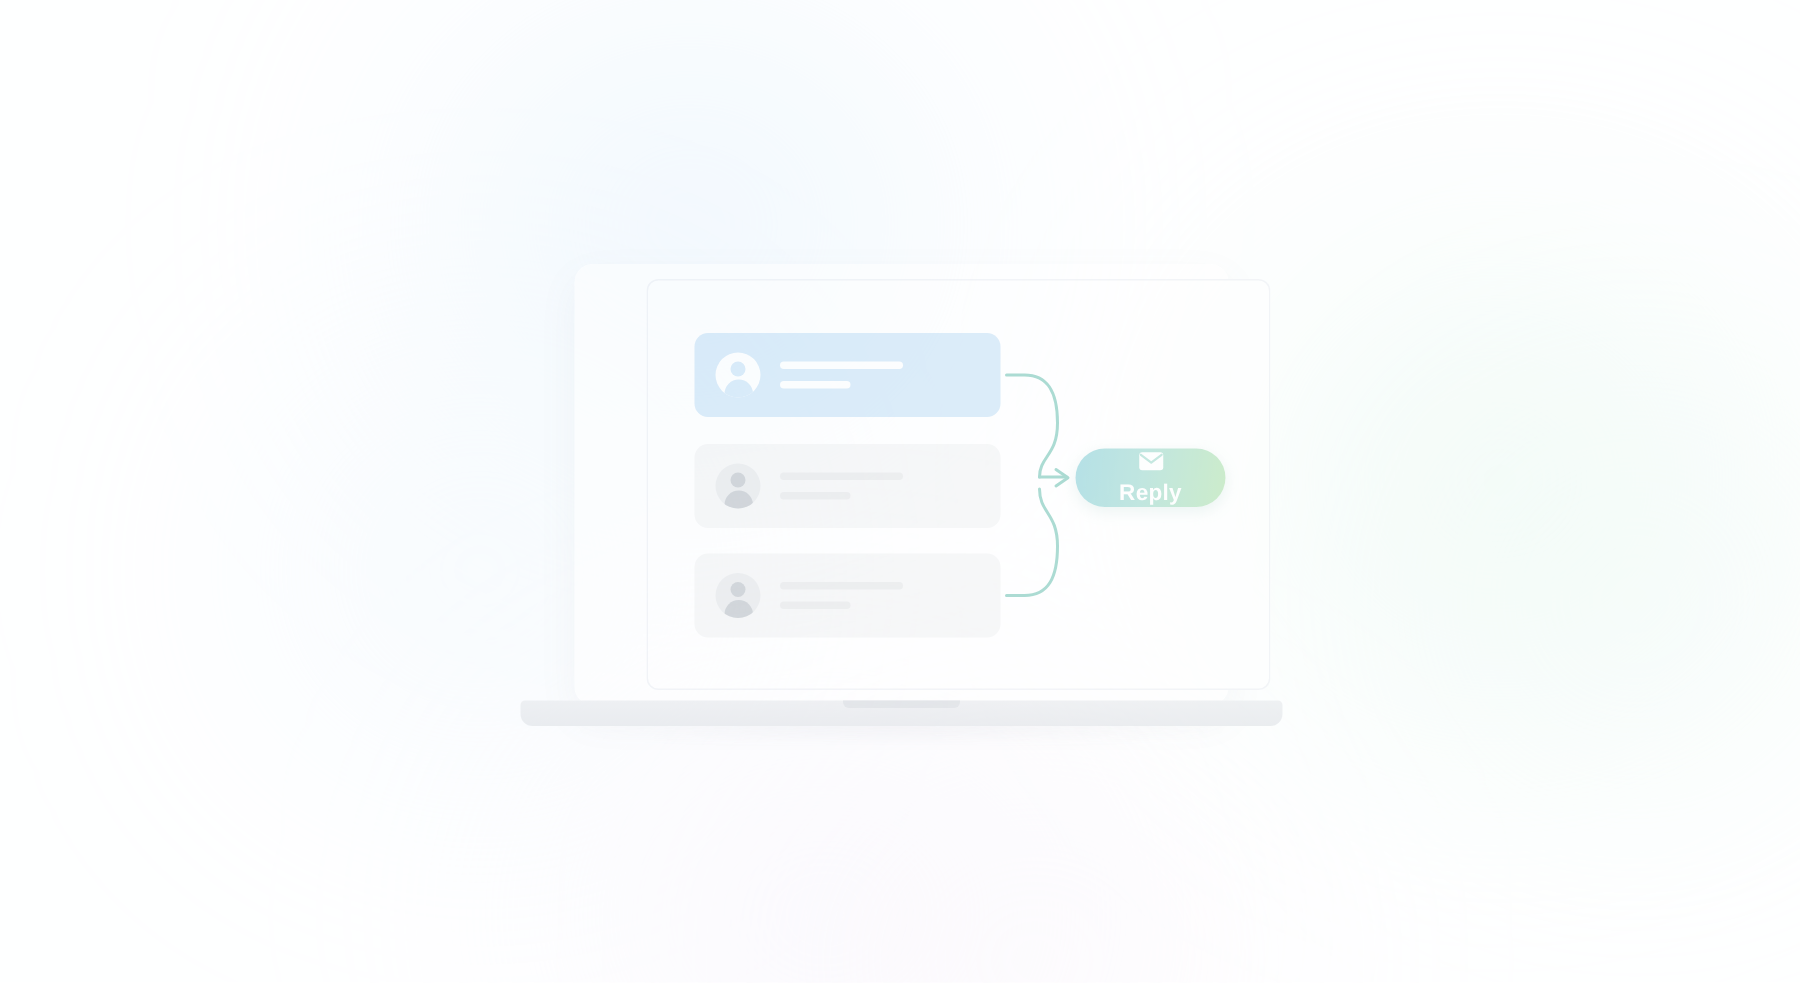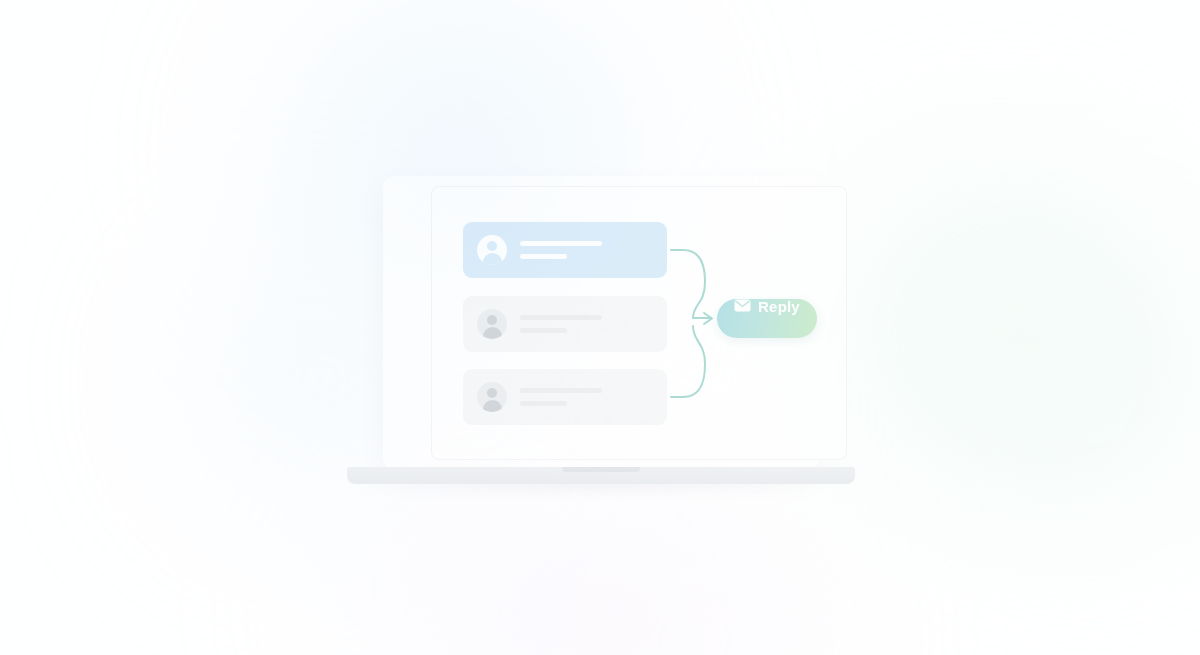--- a/index.html
+++ b/index.html
@@ -185,23 +185,25 @@
   
   #reply-button {
     position: absolute;
     left: 286px;
     top: 113px;
     width: 100px;
     height: 39px;
     border-radius: 20px;
     background: linear-gradient(100deg, #6fc4cf 0%, #86cfc3 45%, #9fdb9a 100%);
     display: flex;
+    align-items: center;
     justify-content: center;
     gap: 7px;
     box-shadow: 0 3px 9px rgba(120,180,170,0.25);
+    flex-direction: column;
   }
   #reply-label {
     color: #ffffff;
     font-size: 15px;
     font-weight: 600;
     letter-spacing: 0.2px;
     line-height: 1;
   }
   .mail-icon { display: block; }
 </style>

